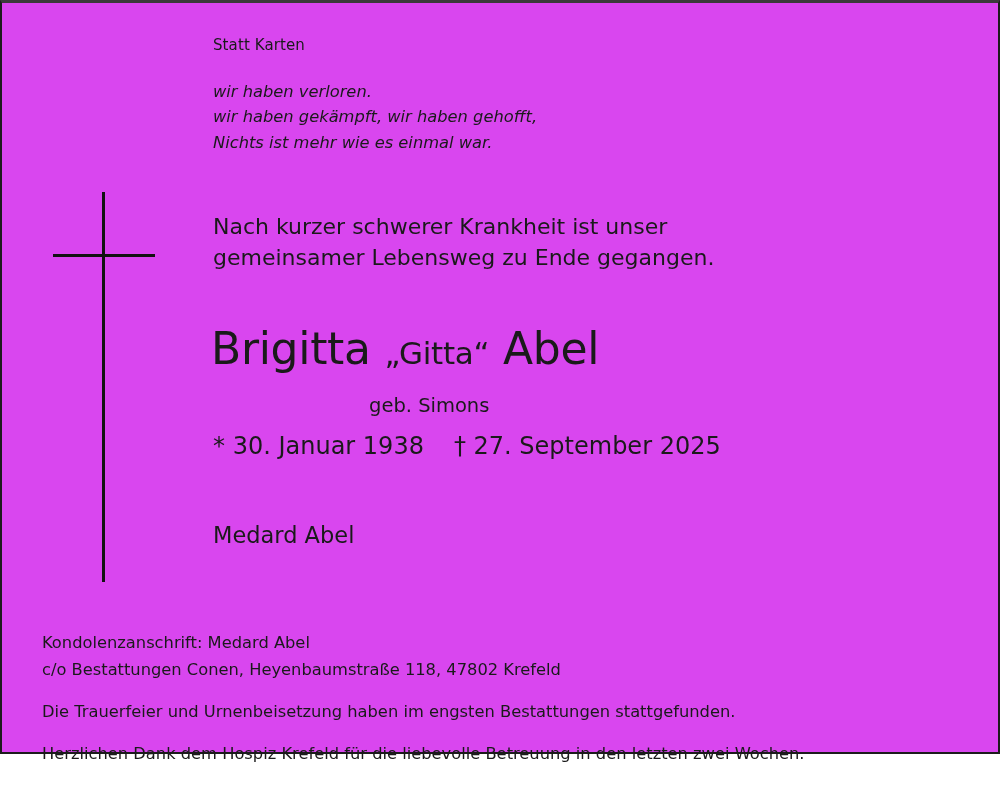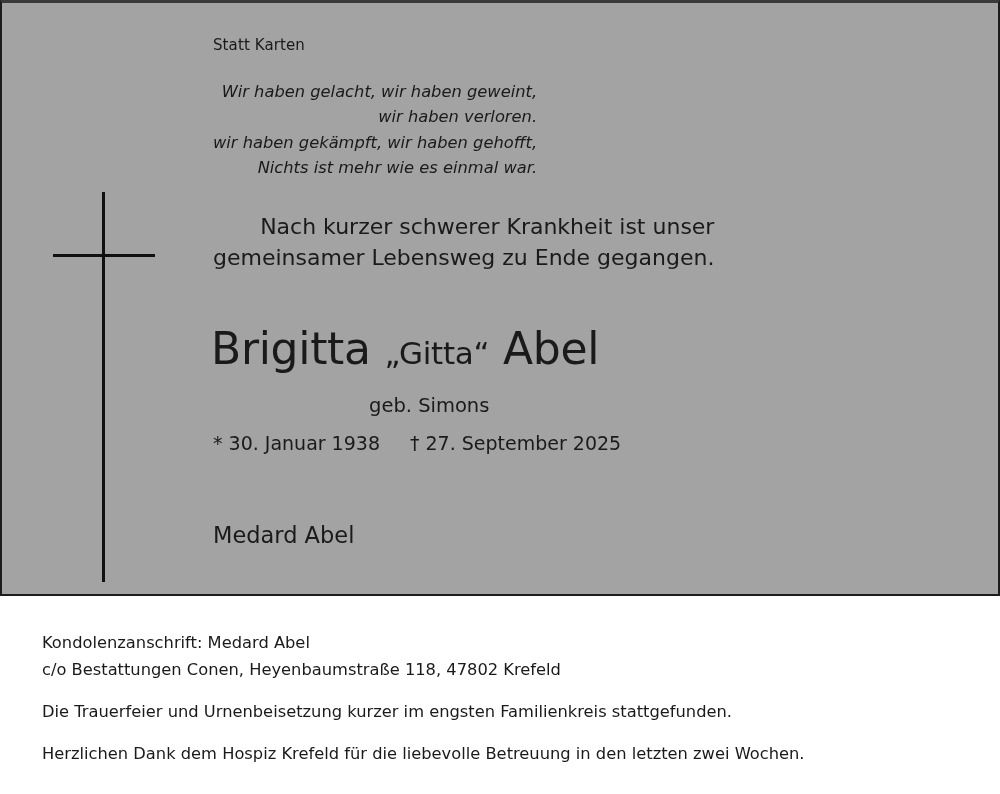--- a/index.html
+++ b/index.html
@@ -1,52 +1,51 @@
 <!DOCTYPE html>
 <html><head>
 <meta charset="utf-8">
 <style>
   html, body { margin: 0; padding: 0; background: #ffffff; }
   body { width: 1000px; height: 794px; position: relative; overflow: hidden;
          font-family: "DejaVu Sans", "Liberation Sans", sans-serif; color: #1a1a1a; }
-  .frame { position: absolute; left: 0; top: 0; width: 1000px; height: 596px;
-           box-sizing: border-box; border: 2px solid #1c1c1c; border-top: 3px solid #3a3a3a; background: #a3a3a3; text-align: right; }
+  .frame { position: absolute; left: 0; top: 0; width: 1000px; height: 754px;
+           box-sizing: border-box; border: 2px solid #1c1c1c; border-top: 3px solid #3a3a3a; background: #d946ef; }
   .t { position: absolute; white-space: nowrap; margin: 0; }
   .cross-v { position: absolute; left: 100px; top: 189px; width: 3px; height: 390px; background: #111; }
   .cross-h { position: absolute; left: 51px; top: 251px; width: 102px; height: 3px; background: #111; }
 
   .statt { left: 211px; top: 33px; font-size: 15px; letter-spacing: 0.1px; }
   .poem { left: 211px; top: 76px; font-size: 16.3px; font-style: italic; line-height: 25.3px; }
   .poem div { white-space: nowrap; }
   .intro { left: 211px; top: 208px; font-size: 22px; line-height: 31px; }
   .intro div { white-space: nowrap; }
   .name { left: 209px; top: 318px; font-size: 44px; line-height: 56px; letter-spacing: -0.3px; }
   .name .nick { font-size: 31px; }
   .geb { left: 367px; top: 391px; font-size: 19.5px; }
-  .dates { left: 211px; top: 429px; font-size: 19px; }
+  .dates { left: 211px; top: 429px; font-size: 24px; }
   .dates .sep { display: inline-block; width: 30px; }
   .sign { left: 211px; top: 515px; font-size: 22.5px; line-height: 35px; }
   .sign div { white-space: nowrap; }
   .info { left: 40px; font-size: 16.3px; }
   .i1 { top: 630px; }
   .i2 { top: 657px; }
   .i3 { top: 699px; }
   .i4 { top: 741px; }
 </style>
 </head>
 <body>
 
 <div class="frame">
   <div class="cross-v"></div>
   <div class="cross-h"></div>
 
   <p class="t statt">Statt Karten</p>
 
   <div class="t poem">
-    <div>Wir haben gelacht, wir haben geweint,</div>
     <div>wir haben verloren.</div>
     <div>wir haben gekämpft, wir haben gehofft,</div>
     <div>Nichts ist mehr wie es einmal war.</div>
   </div>
 
   <div class="t intro">
     <div>Nach kurzer schwerer Krankheit ist unser</div>
     <div>gemeinsamer Lebensweg zu Ende gegangen.</div>
   </div>
 
@@ -61,15 +60,15 @@
   <div class="t dates">
     <span>* 30. Januar 1938</span><span class="sep"></span><span>† 27. September 2025</span>
   </div>
 
   <div class="t sign">
     <div>Medard Abel</div>
   </div>
 
   <p class="t info i1">Kondolenzanschrift: Medard Abel</p>
   <p class="t info i2">c/o Bestattungen Conen, Heyenbaumstraße 118, 47802 Krefeld</p>
-  <p class="t info i3">Die Trauerfeier und Urnenbeisetzung kurzer im engsten Familienkreis stattgefunden.</p>
+  <p class="t info i3">Die Trauerfeier und Urnenbeisetzung haben im engsten Bestattungen stattgefunden.</p>
   <p class="t info i4">Herzlichen Dank dem Hospiz Krefeld für die liebevolle Betreuung in den letzten zwei Wochen.</p>
 </div>
 
 </body></html>

